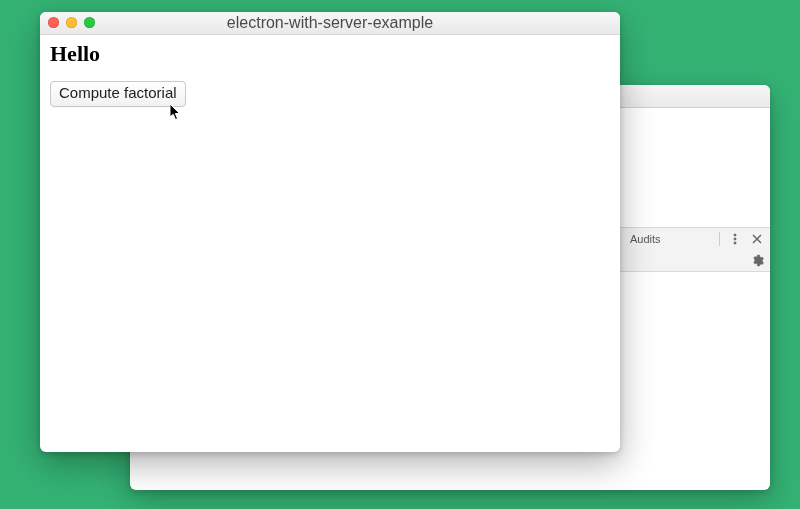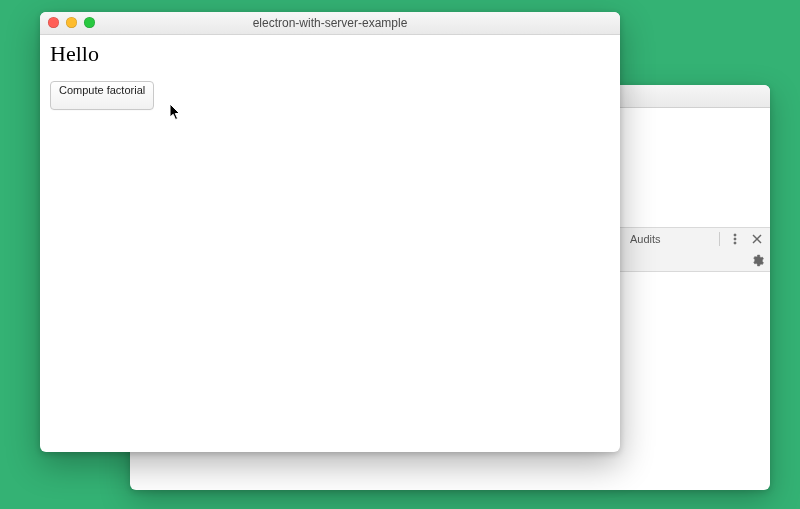--- a/index.html
+++ b/index.html
@@ -95,38 +95,38 @@
     display: flex;
     gap: 7px;
   }
   .tl { width: 11px; height: 11px; border-radius: 50%; box-shadow: inset 0 0 0 0.5px rgba(0,0,0,0.2); }
   .tl.red { background:#ff5f57; }
   .tl.yellow { background:#febc2e; }
   .tl.green { background:#28c840; }
   .title-text {
     flex: 1;
     text-align: center;
-    font-size: 12px;
+    font-size: 16px;
     color: #4a4a4a;
   }
   .app-content {
     flex: 1;
     padding: 6px 10px;
     color: #000;
   }
   .app-content h1 {
     font-family: Georgia, "Times New Roman", serif;
-    font-weight: 400;
+    font-weight: 700;
     font-size: 22px;
     margin: 0 0 14px 0;
   }
   .btn-row { display: flex; gap: 6px; }
   .mac-btn {
-    font-size: 11px;
-    padding: 2px 8px 13px 8px;
+    font-size: 15px;
+    padding: 2px 8px 5px 8px;
     background: linear-gradient(#ffffff, #f1f1f1);
     border: 1px solid #c9c9c9;
     border-radius: 4px;
     color: #222;
     box-shadow: 0 1px 0 rgba(0,0,0,0.02);
     cursor: default;
   }
 
   .cursor {
     position: absolute;

